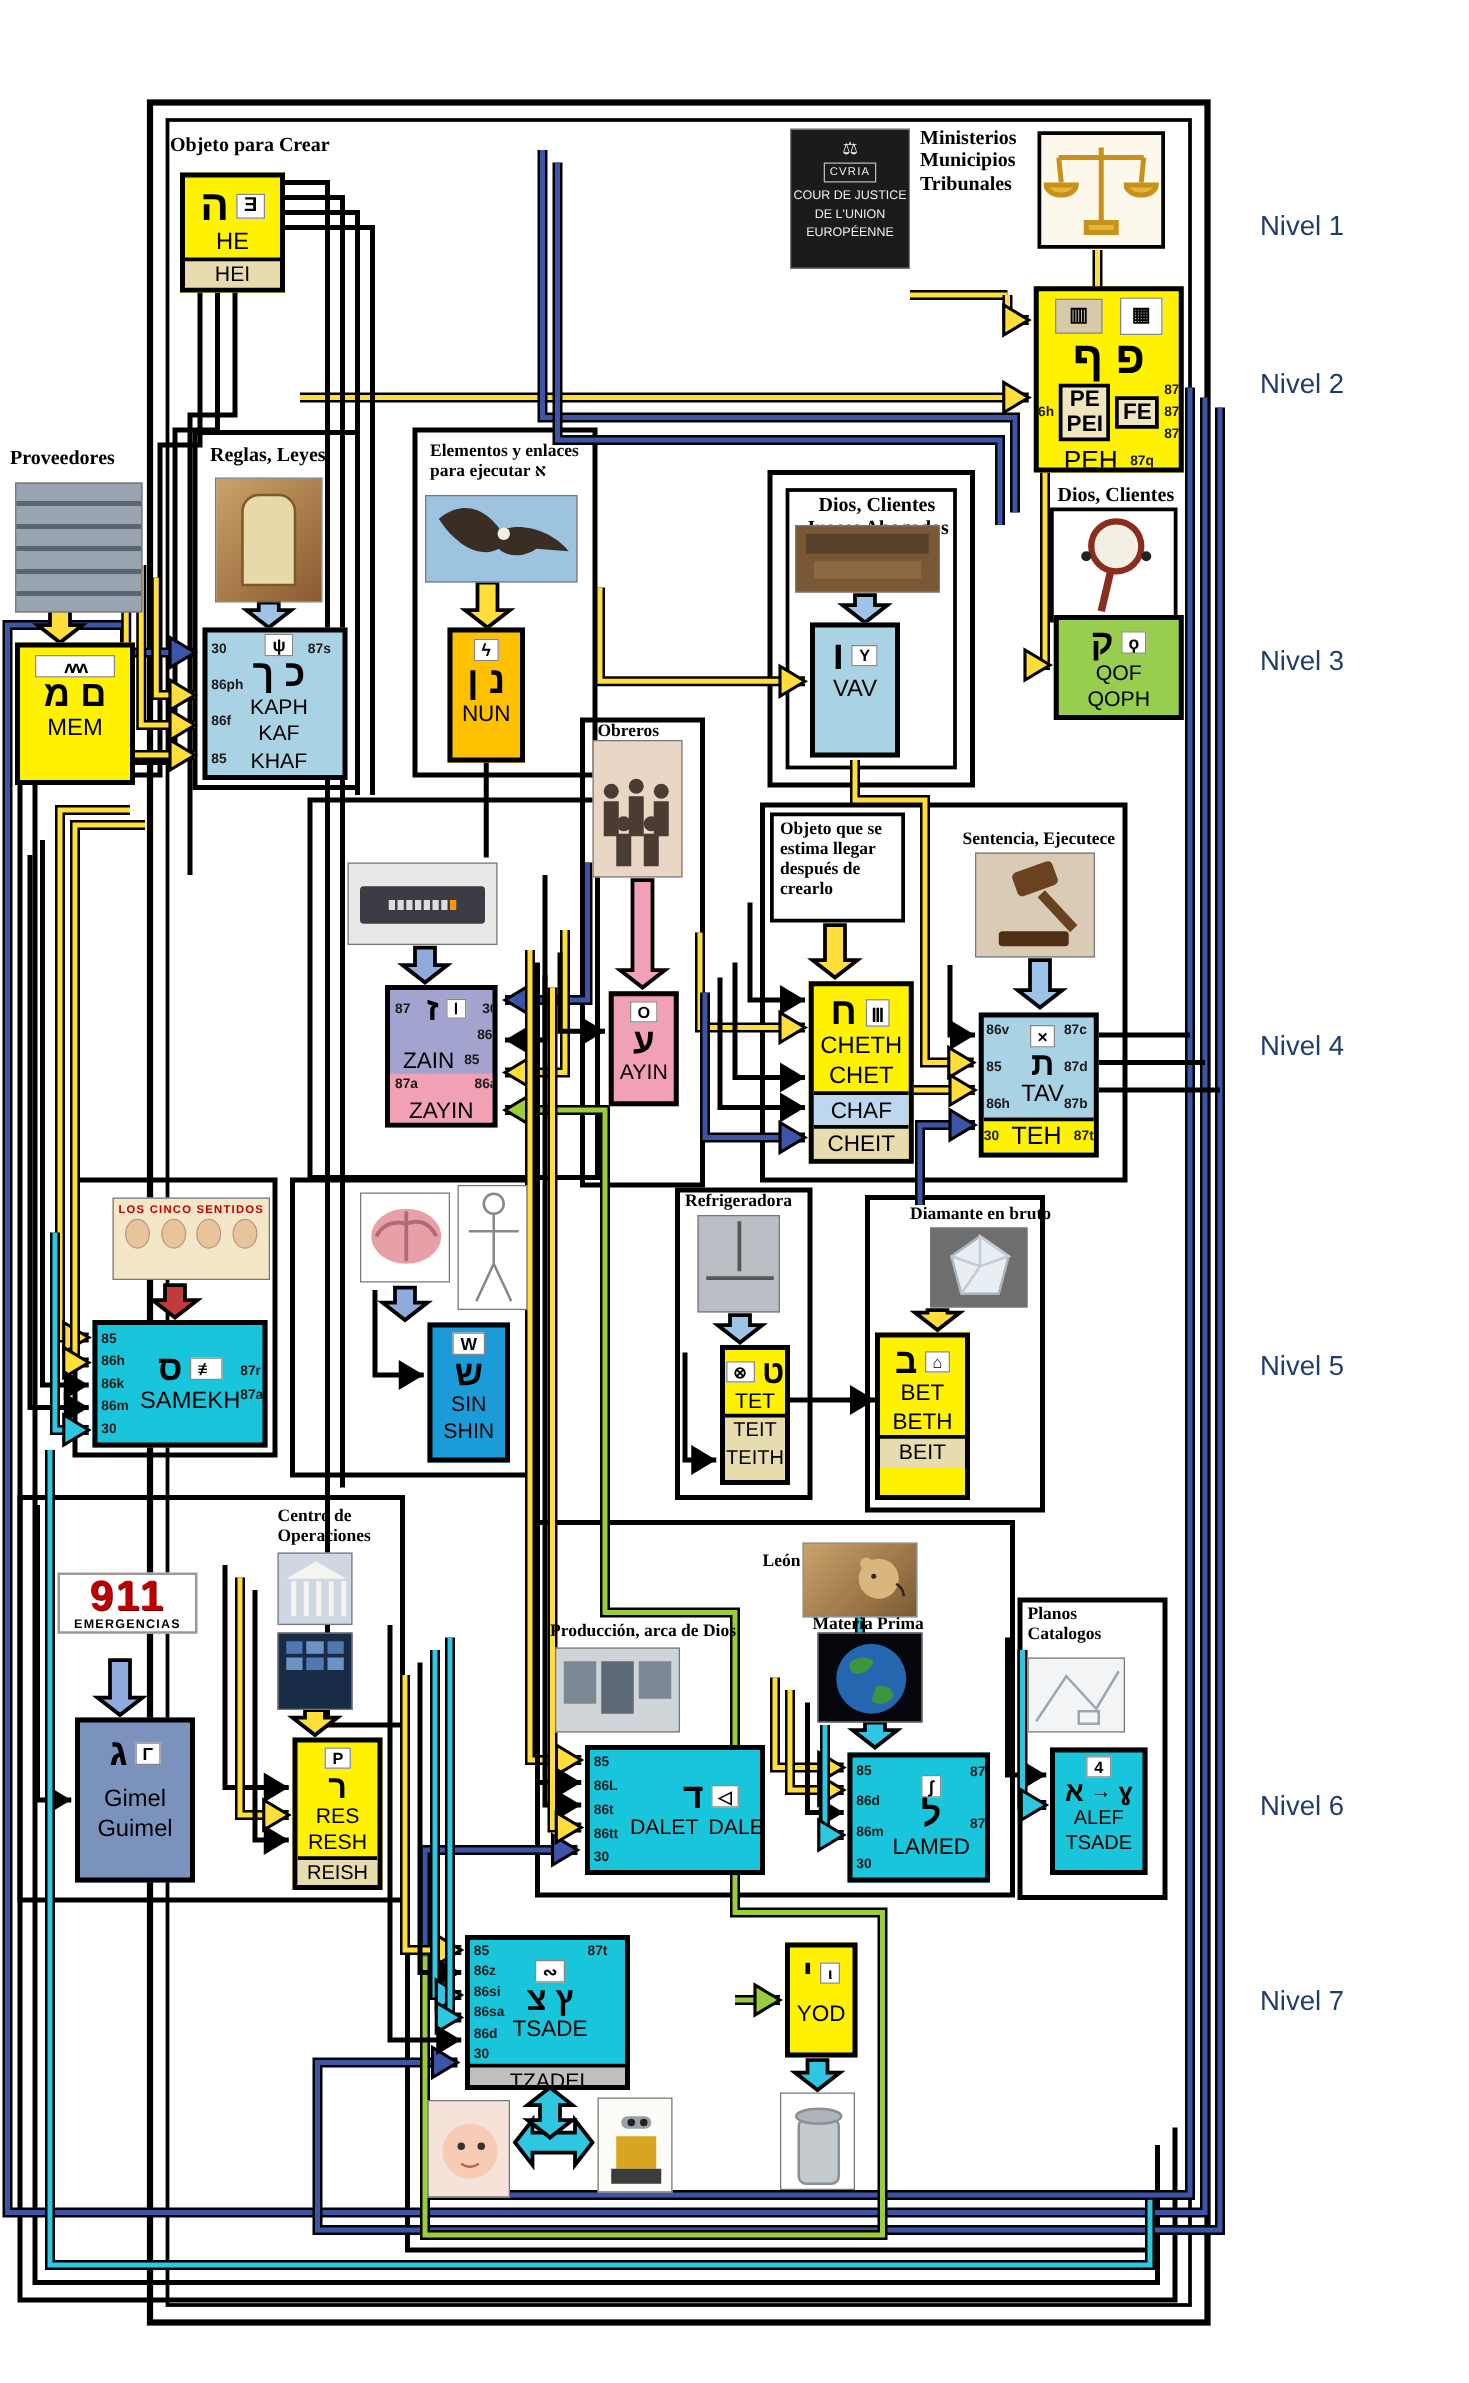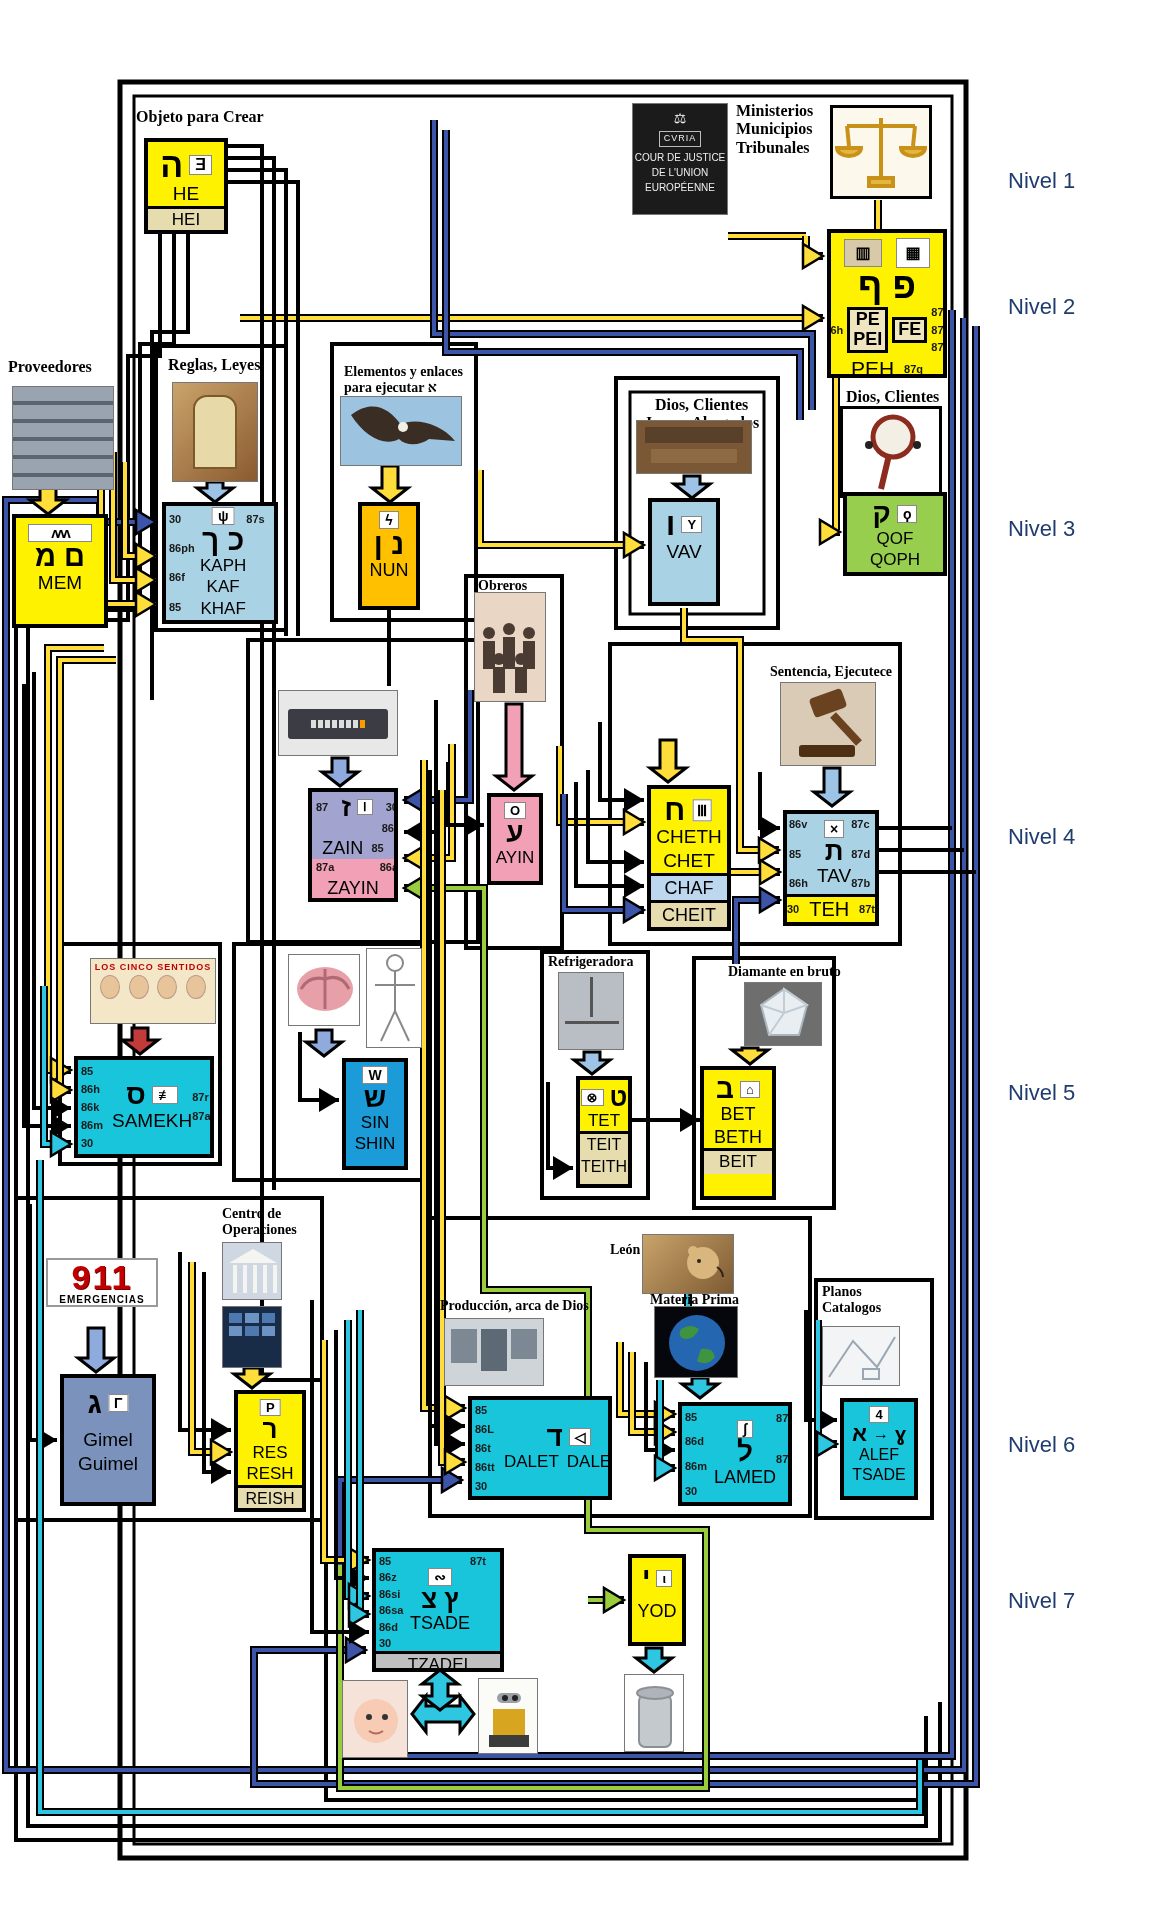--- a/index.html
+++ b/index.html
@@ -249,30 +249,36 @@
   <div class="abs nivel" style="left:1008px;top:1588px">Nivel 7</div>
 
   <div class="abs cap" style="left:136px;top:108px">Objeto para Crear</div>
   <div class="abs cap" style="left:736px;top:102px">
     <div>Ministerios</div>
     <div>Municipios</div>
     <div>Tribunales</div>
   </div>
   <div class="abs cap" style="left:8px;top:358px">Proveedores</div>
   <div class="abs cap" style="left:168px;top:356px">Reglas, Leyes</div>
-  <div class="abs cap small" style="left:344px;top:364px">
+  <div class="abs cap small" style="left:344px;top:354px">
     <div>Elementos y enlaces</div>
     <div>para ejecutar א</div>
   </div>
   <div class="abs cap" style="left:644px;top:396px;text-align:center">
     <div>Dios, Clientes</div>
     <div>Jueces  Abogados</div>
   </div>
   <div class="abs cap" style="left:846px;top:388px">Dios, Clientes</div>
   <div class="abs cap small" style="left:478px;top:578px">Obreros</div>
+  <div class="abs cap small" style="left:616px;top:650px;width:108px;height:88px;border:3px solid #000;white-space:normal;padding:3px 5px;z-index:5;background:#fff">
+    <div>Objeto que se</div>
+    <div>estima llegar</div>
+    <div>después de</div>
+    <div>crearlo</div>
+  </div>
   <div class="abs cap small" style="left:770px;top:664px">Sentencia, Ejecutece</div>
   <div class="abs cap small" style="left:548px;top:954px">Refrigeradora</div>
   <div class="abs cap small" style="left:728px;top:964px">Diamante en bruto</div>
   <div class="abs cap small" style="left:222px;top:1206px">
     <div>Centro de</div>
     <div>Operaciones</div>
   </div>
   <div class="abs cap small" style="left:610px;top:1242px">León</div>
   <div class="abs cap small" style="left:440px;top:1298px">Producción, arca de Dios</div>
   <div class="abs cap small" style="left:650px;top:1292px">Materia Prima</div>

